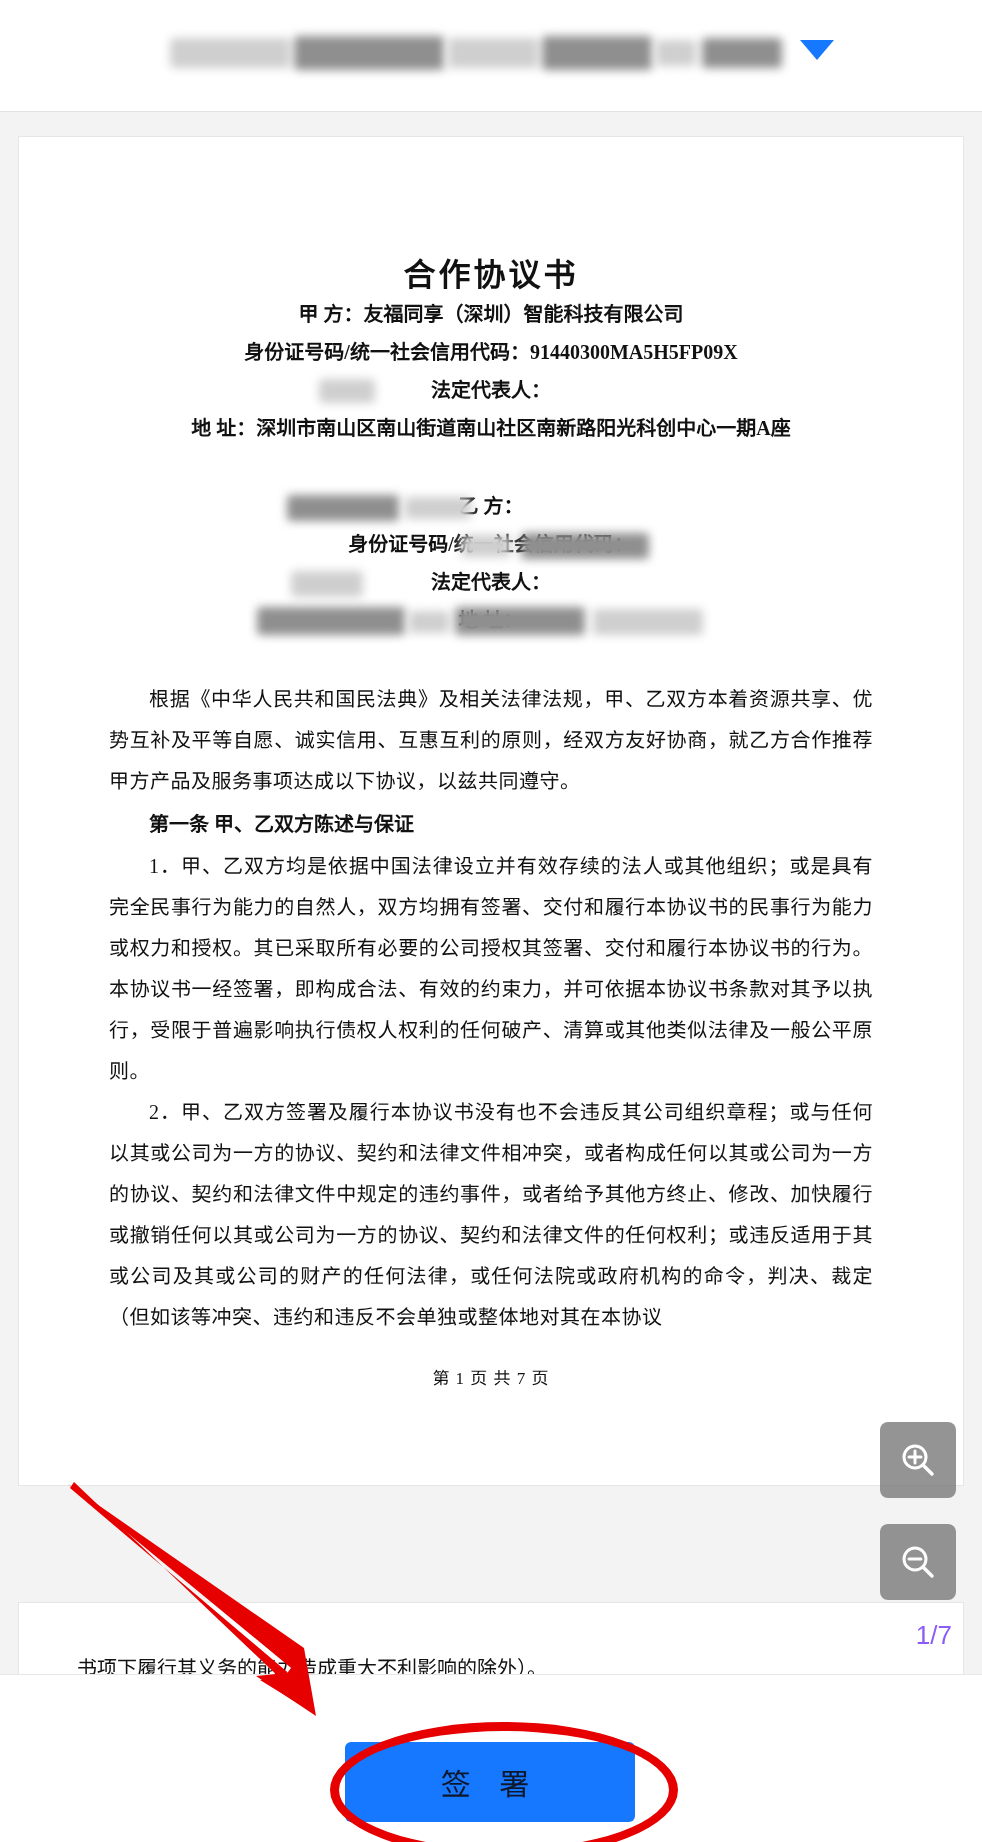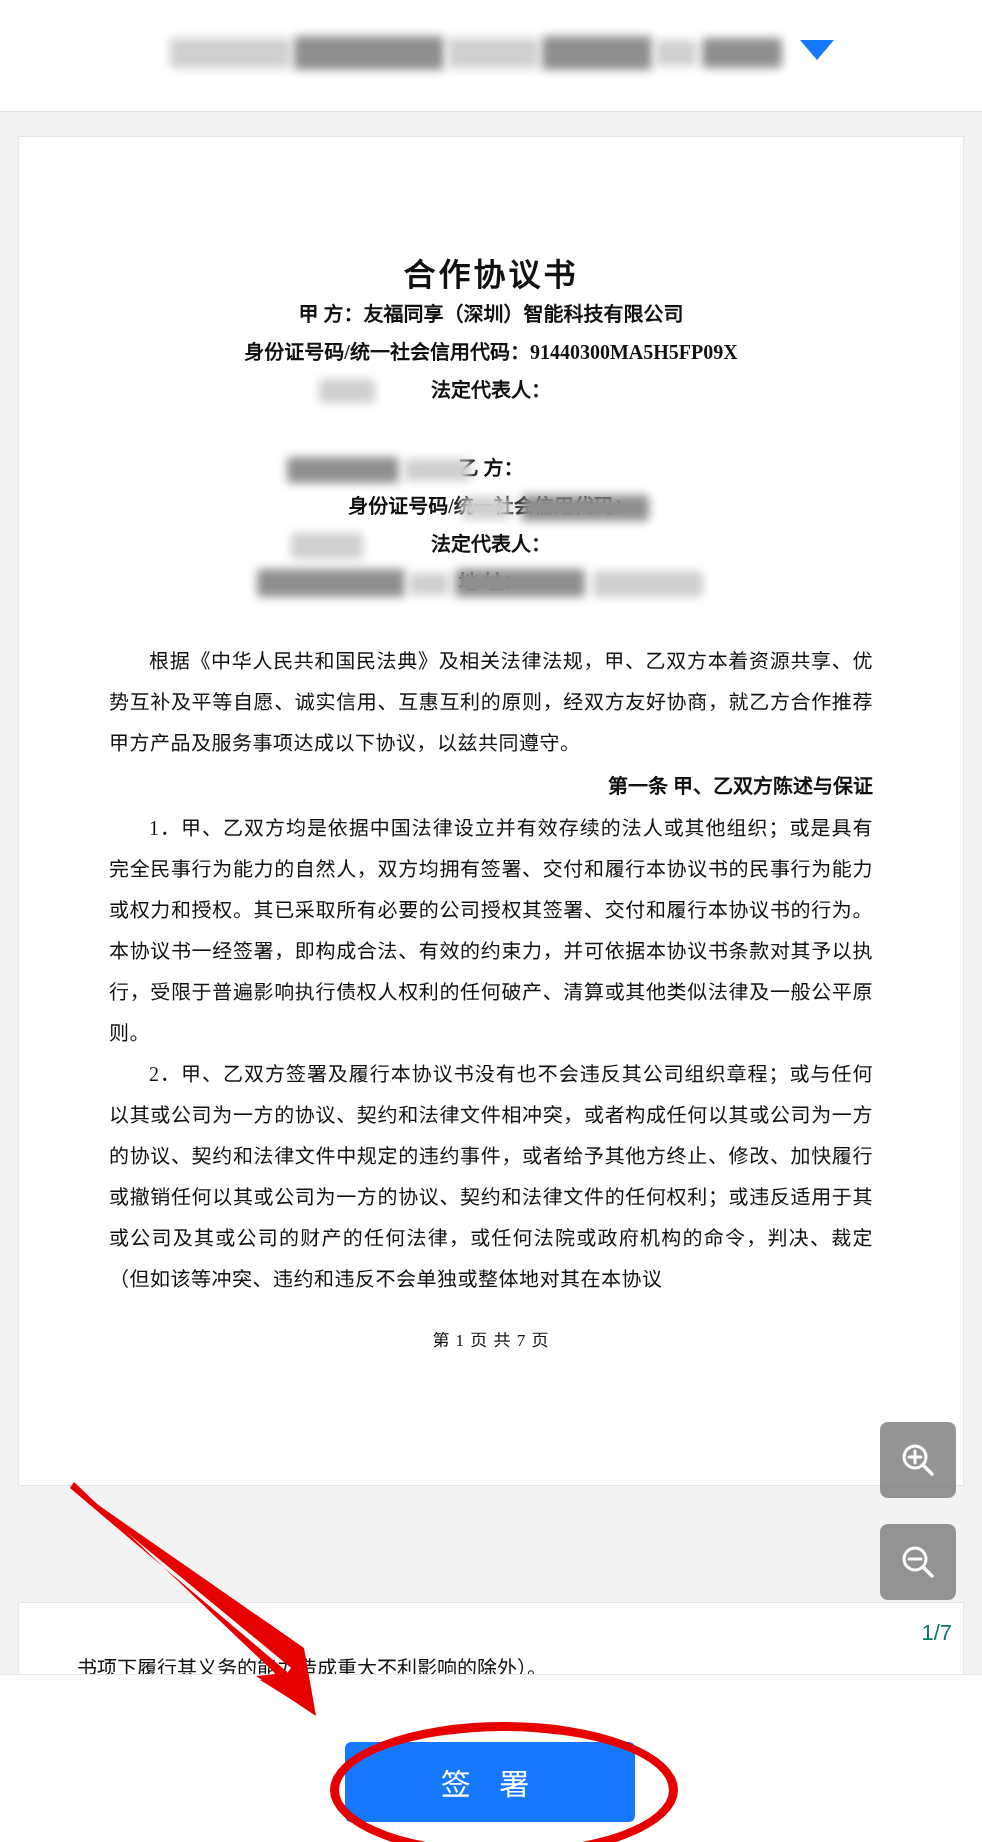--- a/index.html
+++ b/index.html
@@ -108,21 +108,20 @@
     text-indent: 2em;
     margin: 0;
     letter-spacing: 0.5px;
   }
   .clause-title {
     font-size: 20px;
     line-height: 44px;
     font-weight: bold;
     text-indent: 2em;
     margin: 0;
-    text-align: right;
   }
   .page-footer {
     text-align: center;
     font-size: 17px;
     margin-top: 26px;
     letter-spacing: 1px;
     font-family: Liberation Serif, serif;
   }
   .page2-text {
     font-size: 20px;
@@ -141,22 +140,22 @@
     display: flex;
     align-items: center;
     justify-content: center;
   }
   .zoom-in  { right: 26px; top: 1310px; }
   .zoom-out { right: 26px; top: 1412px; }
   .page-indicator {
     position: absolute;
     right: 30px;
     top: 1508px;
-    font-size: 22px;
-    color: #0f766e;
+    font-size: 26px;
+    color: #8b5cf6;
     font-family: "Liberation Sans", sans-serif;
   }
 
   
   .bottombar {
     position: absolute;
     left: 0;
     top: 1674px;
     width: 982px;
     height: 168px;
@@ -164,21 +163,21 @@
     border-top: 1px solid #e7e7e7;
     box-sizing: border-box;
   }
   .sign-btn {
     position: absolute;
     left: 345px;
     top: 1742px;
     width: 290px;
     height: 80px;
     background: #1677ff;
-    color: #ffffff;
+    color: #0f172a;
     border: none;
     border-radius: 6px;
     font-size: 30px;
     letter-spacing: 10px;
     font-family: "Liberation Sans", sans-serif;
     cursor: pointer;
   }
   
   .annot-ellipse {
     position: absolute;
@@ -225,20 +224,23 @@
         <div class="kv-row">
           <span>甲        方：</span><span class="val">友福同享（深圳）智能科技有限公司</span>
         </div>
         <div class="kv-row">
           <span>身份证号码/统一社会信用代码：</span><span class="val">91440300MA5H5FP09X</span>
         </div>
         <div class="kv-row">
           <span>法定代表人：</span>
           <span class="blur light" style="left:210px; top:8px; width:56px; height:24px;"></span>
         </div>
+        <div class="kv-row">
+          <span>地        址：</span><span class="val">深圳市南山区南山街道南山社区南新路阳光科创中心一期A座</span>
+        </div>
       </div>
 
       <div class="spacer-lg"></div>
 
       <div class="kv-wrap">
         <div class="kv-row">
           <span>乙        方：</span>
           <span class="blur dark" style="left:178px; top:8px; width:112px; height:26px;"></span>
           <span class="blur light" style="left:296px; top:10px; width:66px; height:22px;"></span>
         </div>

